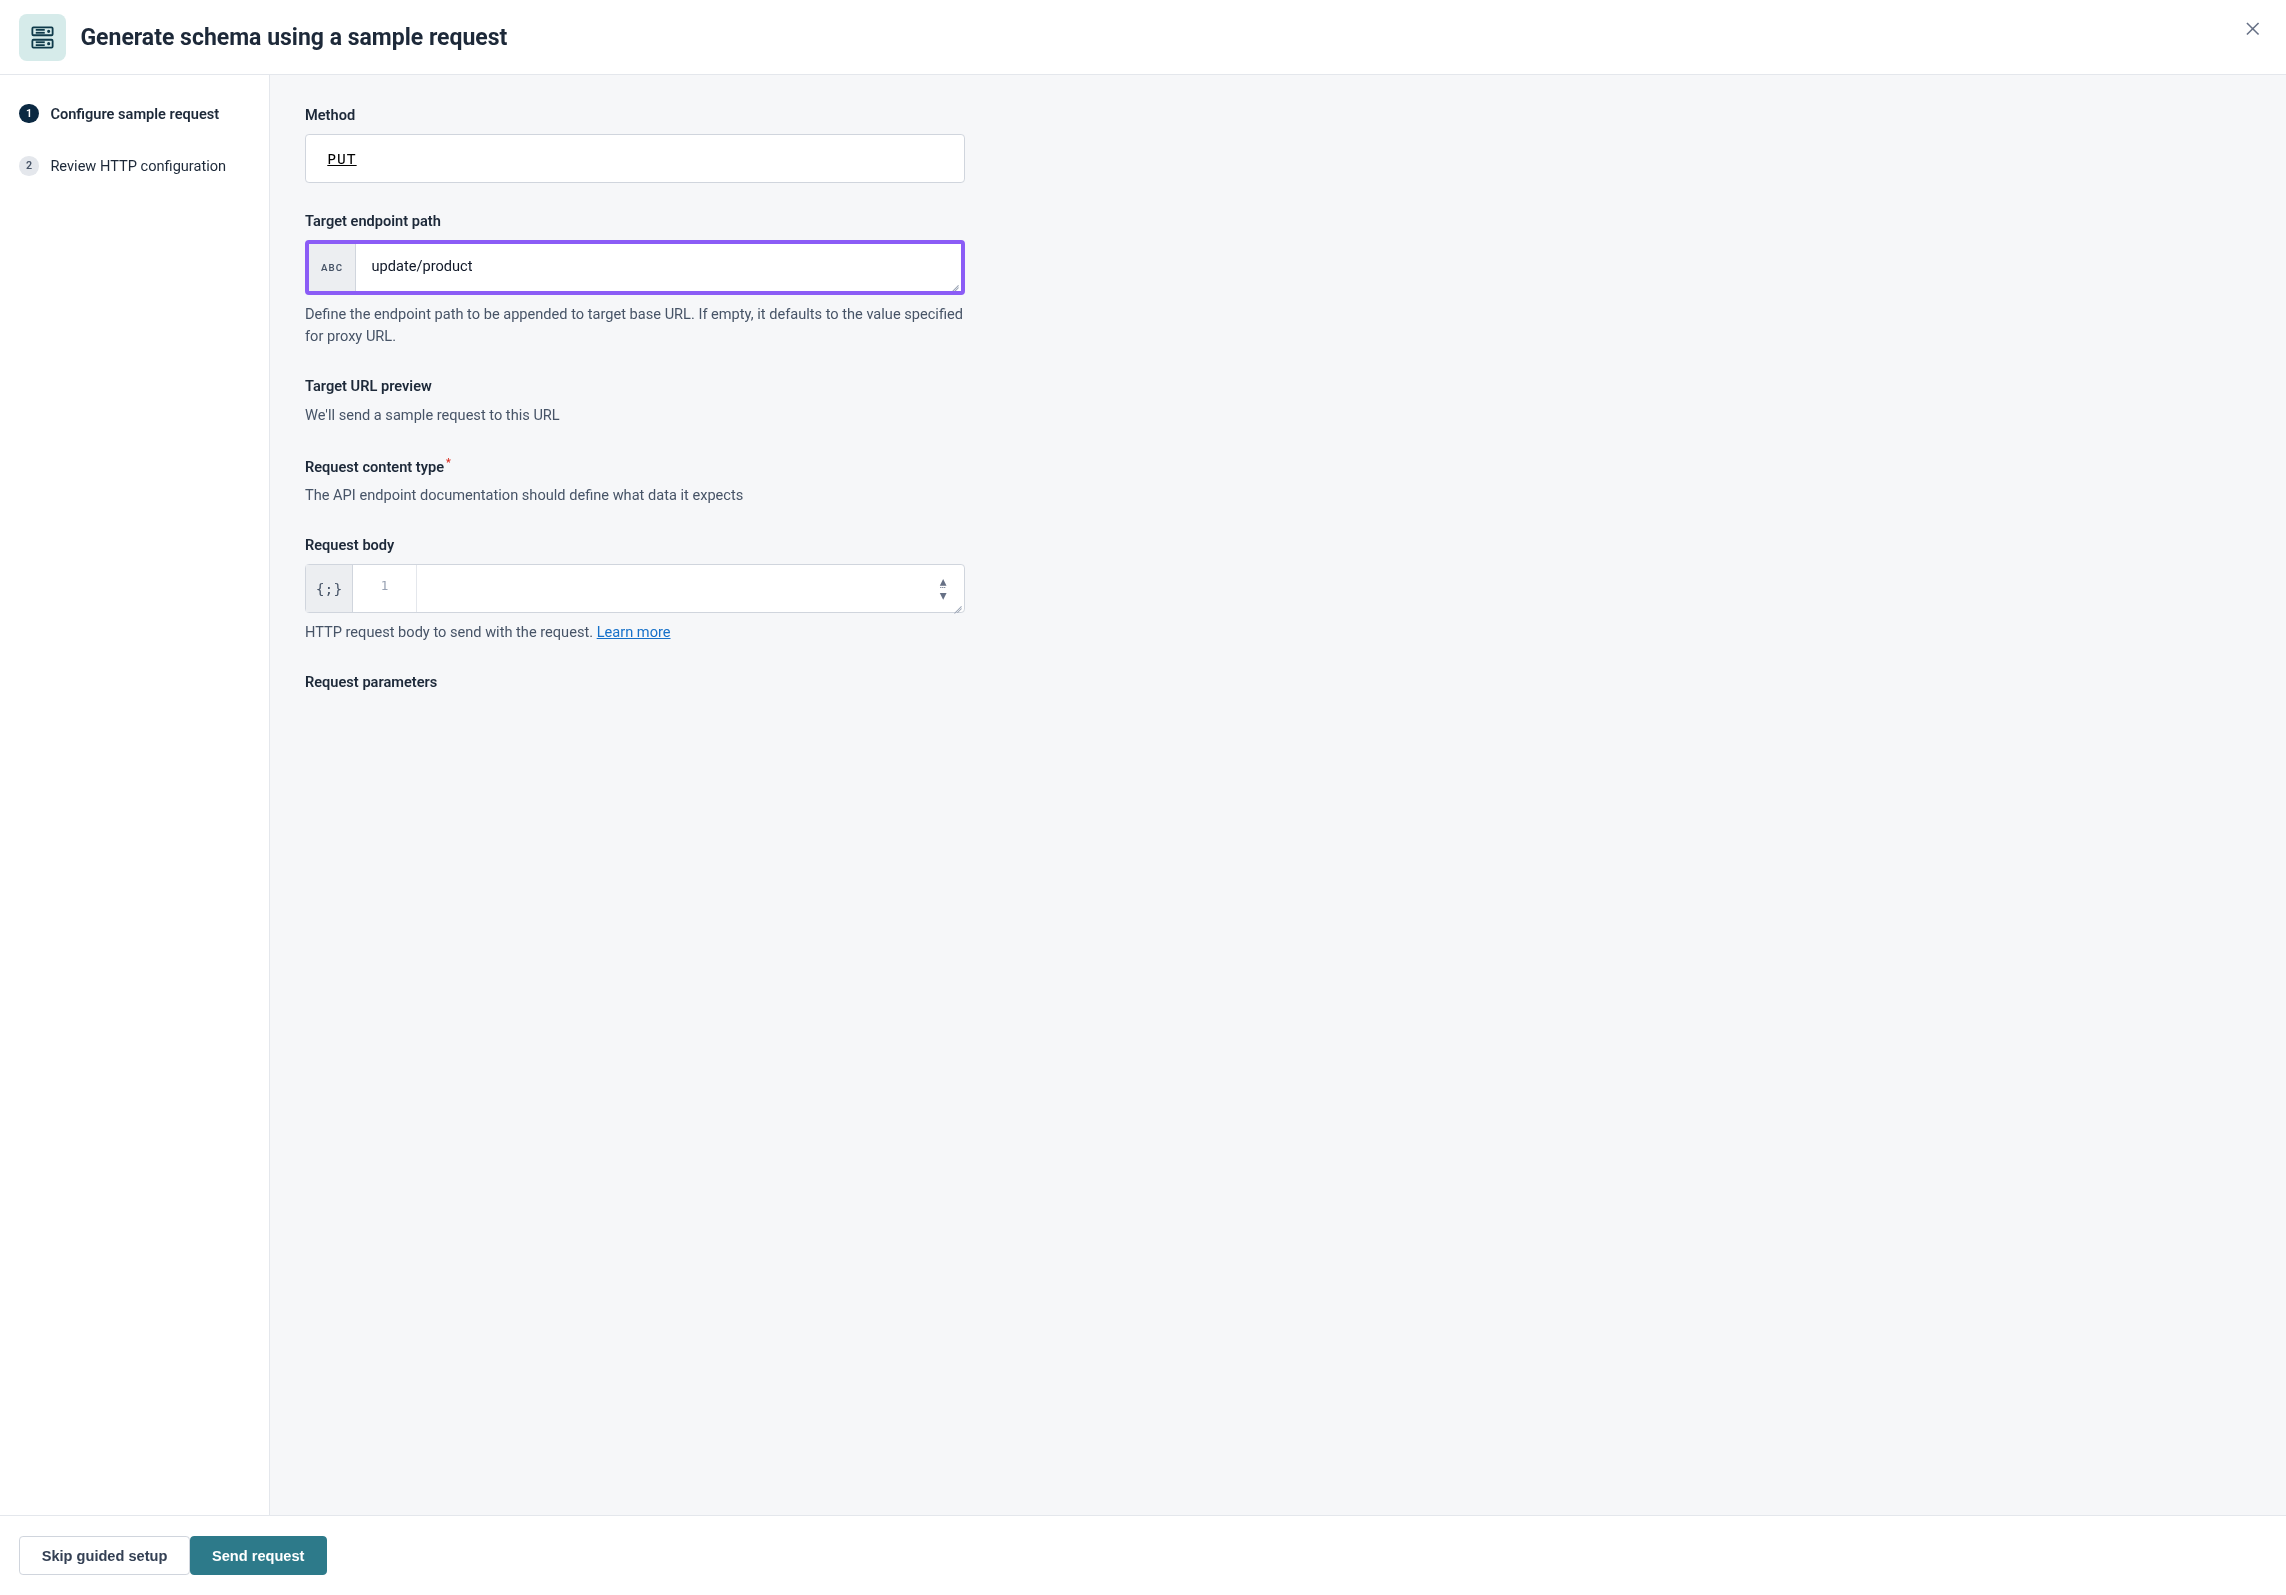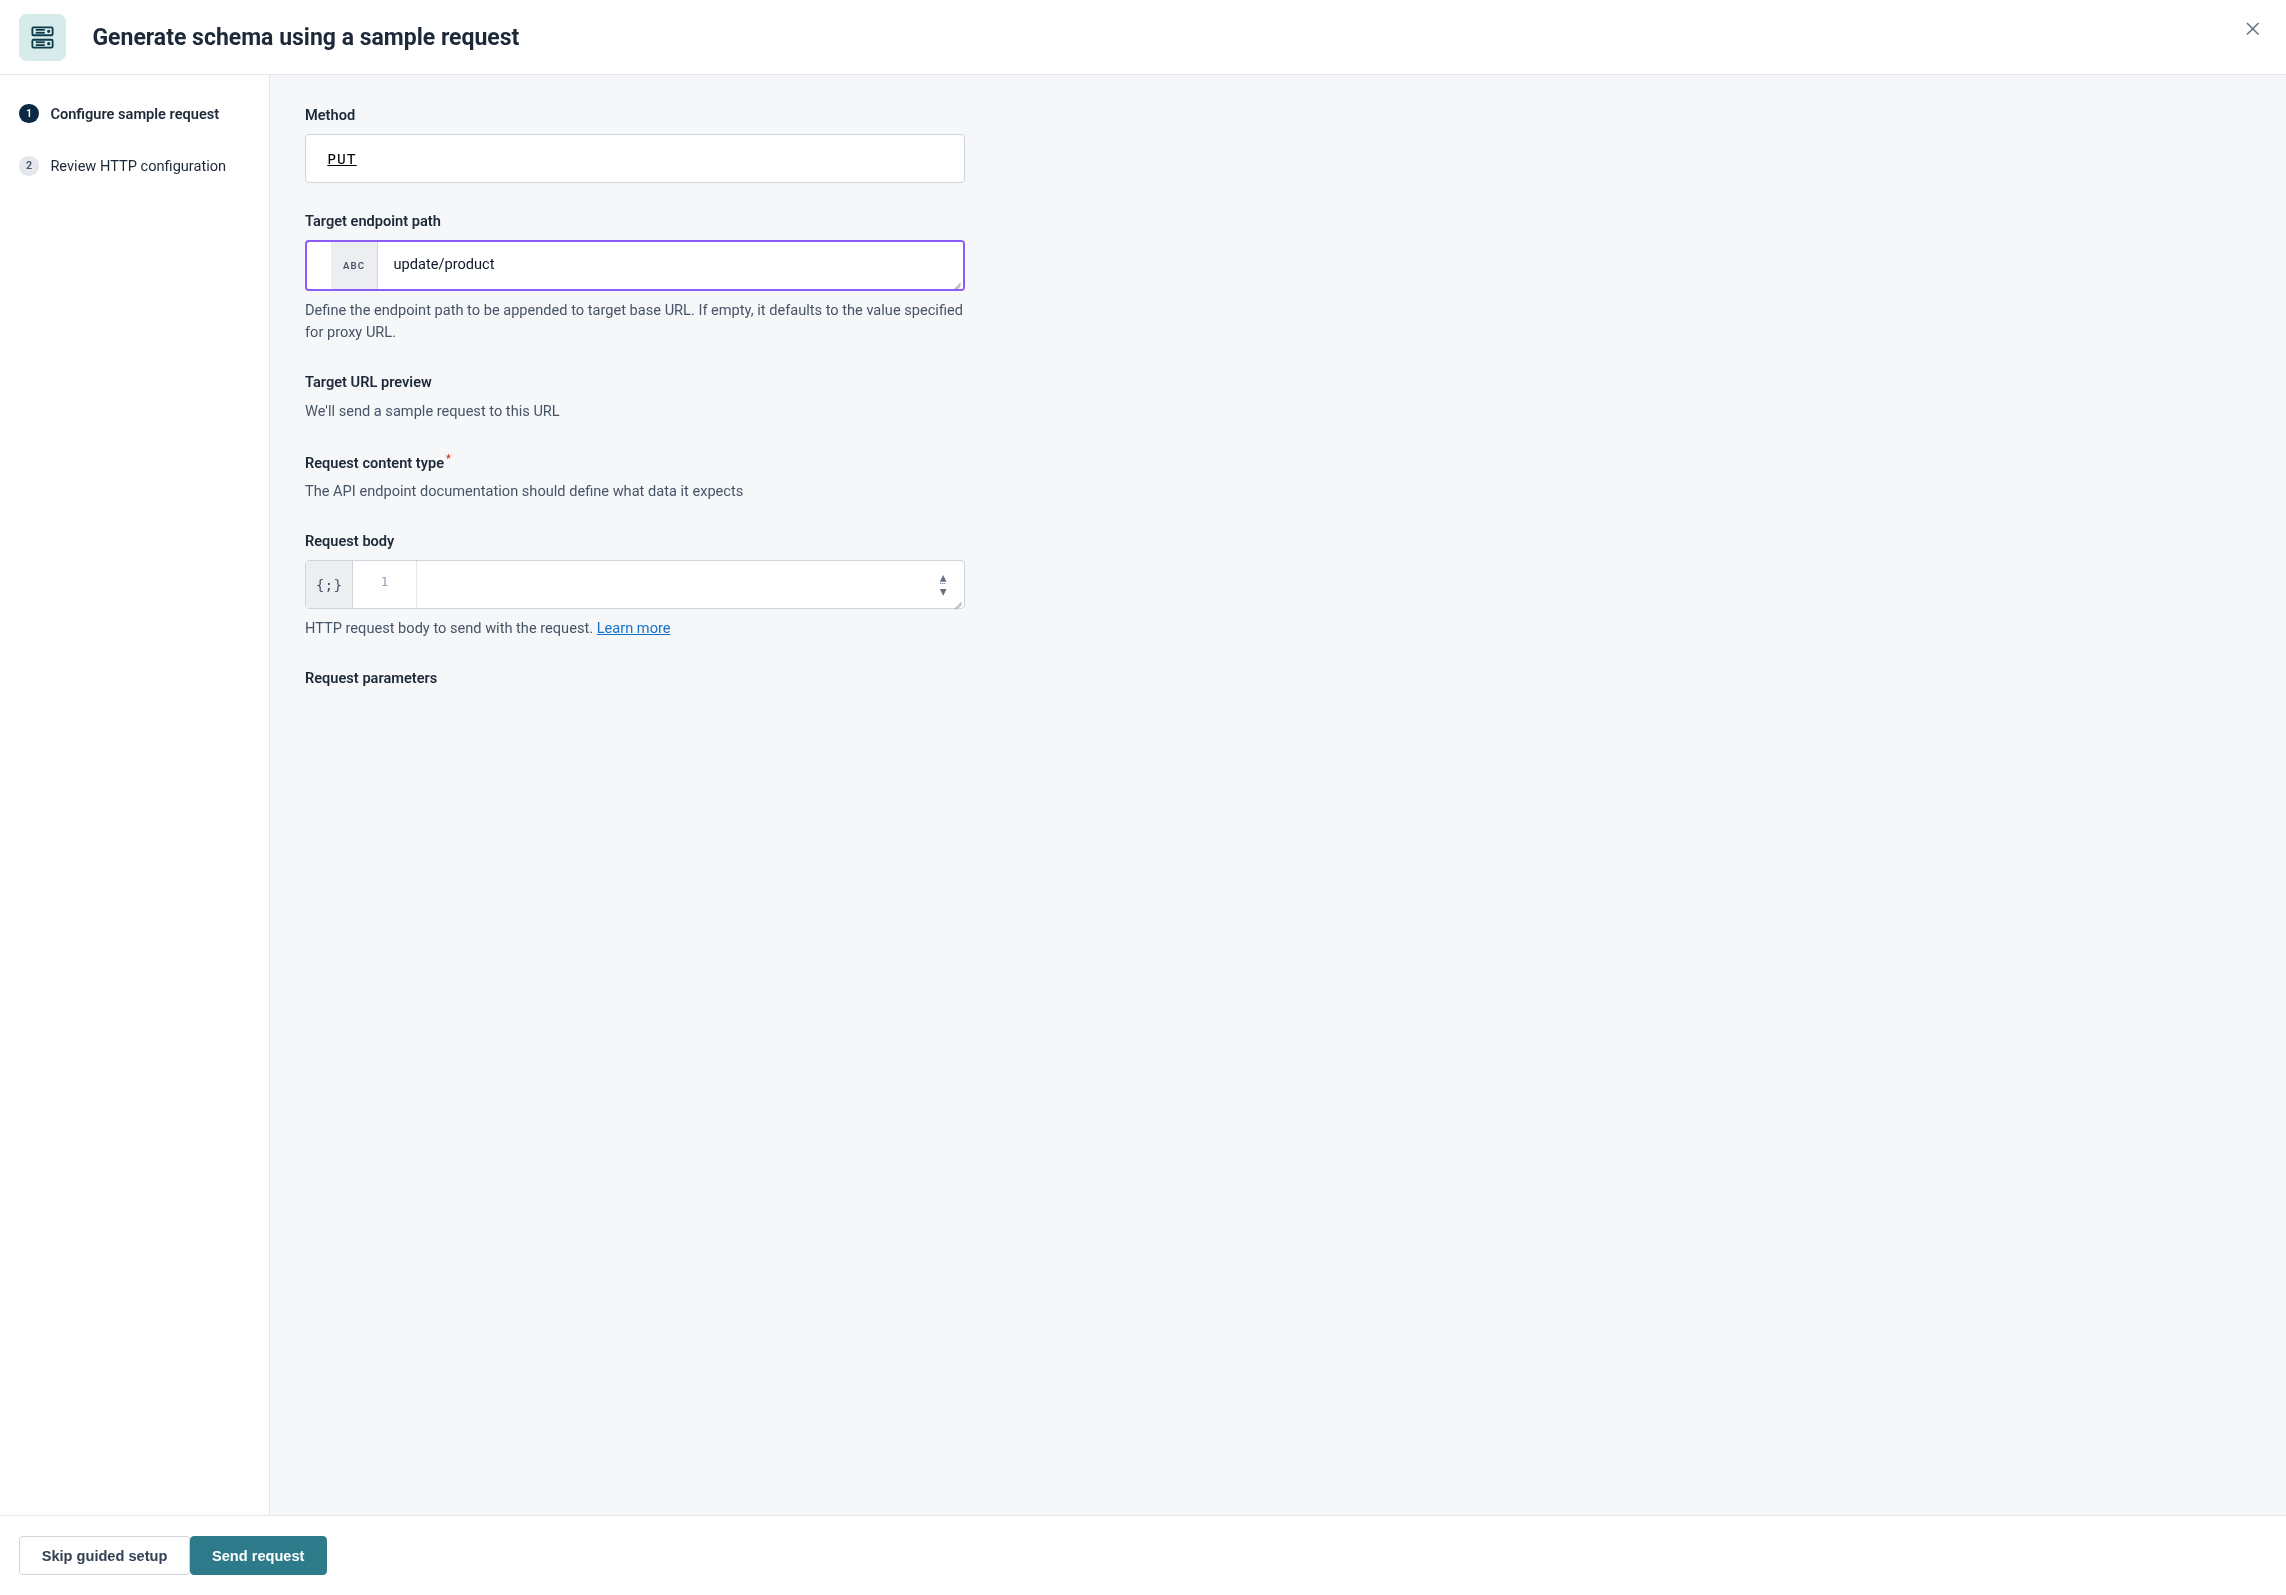--- a/index.html
+++ b/index.html
@@ -12,21 +12,21 @@
   }
   .modal {
     display: flex;
     flex-direction: column;
     height: 100vh;
     position: relative;
   }
   .modal-header {
     display: flex;
     align-items: center;
-    gap: 26px;
+    gap: 14px;
     padding: 13.6px 19.4px;
     border-bottom: 1px solid #e4e7ec;
     position: relative;
   }
   .modal-icon {
     width: 47px;
     height: 47px;
     border-radius: 7.8px;
     background: #d6ebea;
     display: flex;
@@ -132,26 +132,25 @@
     letter-spacing: 1px;
   }
   .input-plain:read-only {
     background: #fff;
     color: #000000;
     text-decoration: underline;
   }
   .input-group {
     display: flex;
     width: 100%;
-    border: 2px solid #8b5cf6;
+    border: 4px solid #8b5cf6;
     border-radius: 3.9px;
     overflow: hidden;
     background: #fff;
     position: relative;
-    padding-left: 24px;
   }
   .input-addon {
     width: 47px;
     background: #eceef1;
     border-right: 1px solid #d0d5dd;
     display: flex;
     align-items: center;
     justify-content: center;
     font-size: 9.7px;
     font-weight: 600;

